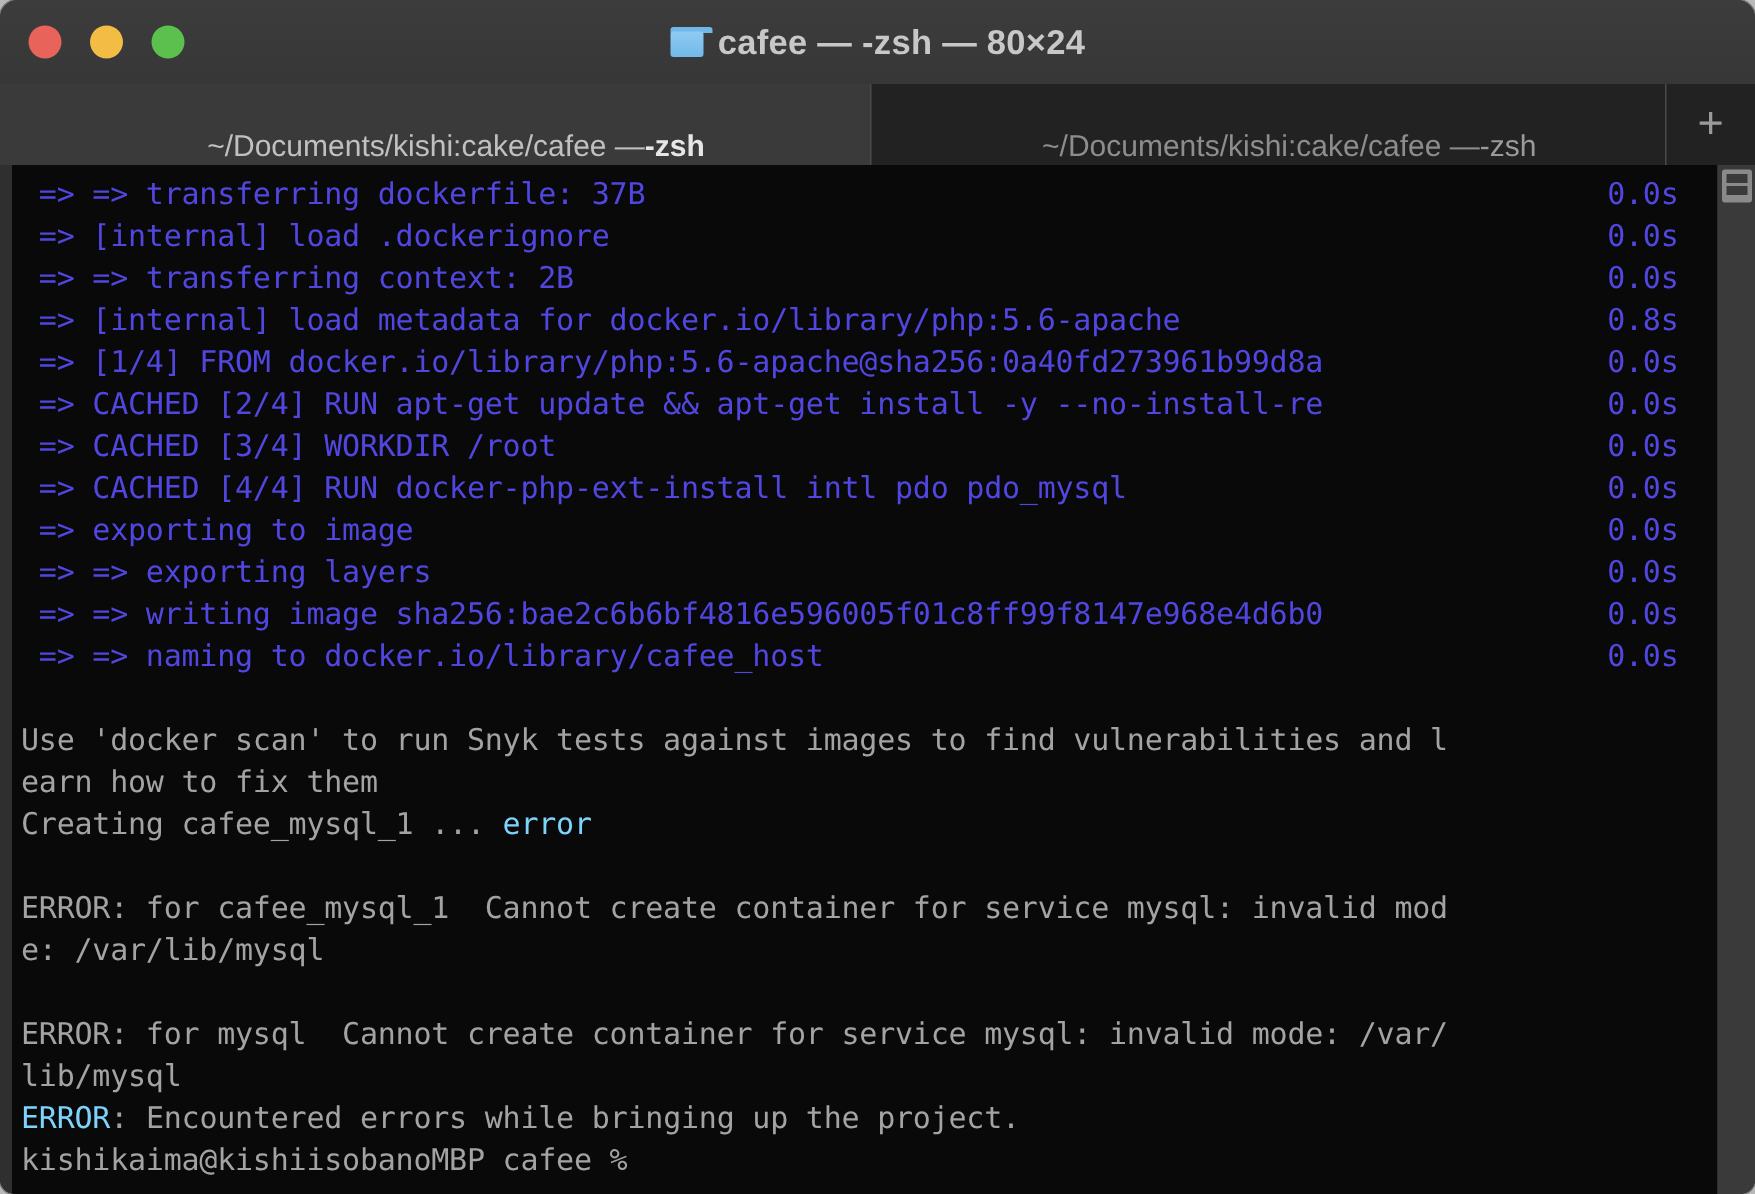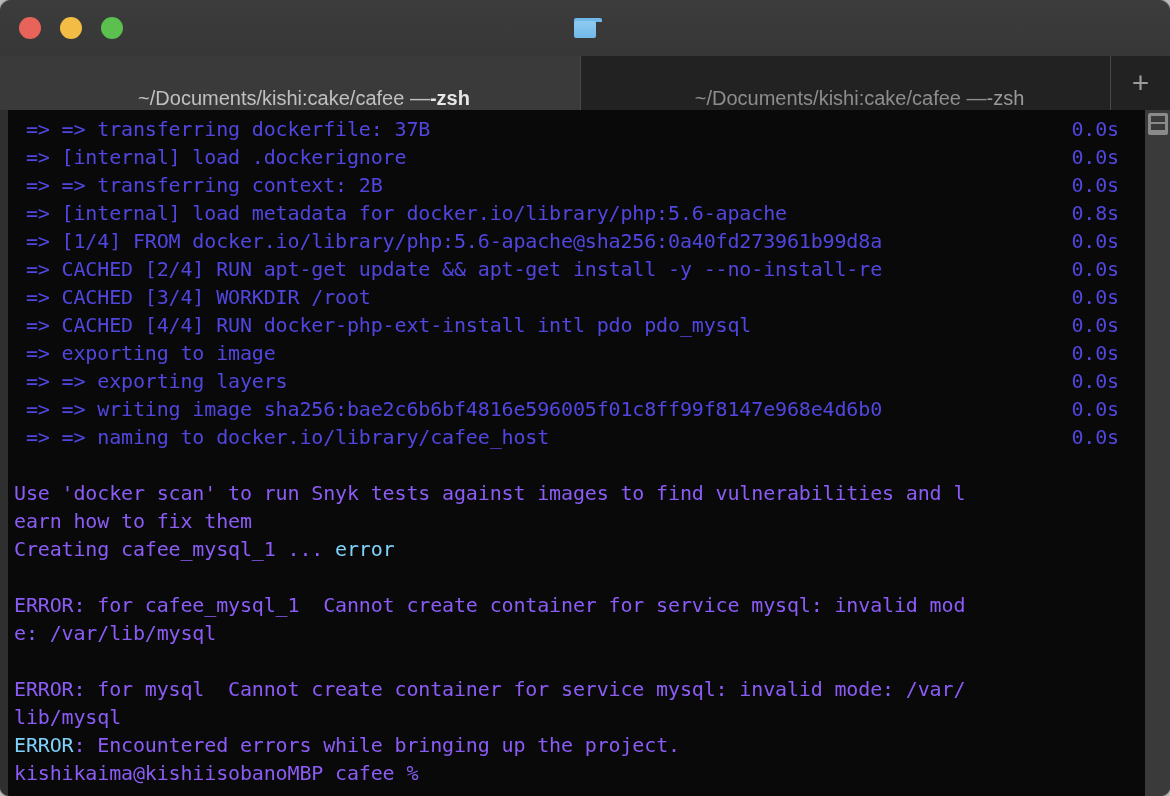--- a/index.html
+++ b/index.html
@@ -186,21 +186,21 @@
     top: 5px;
     width: 1131px;
     font-family: "DejaVu Sans Mono", "Liberation Mono", monospace;
     font-size: 20px;
     line-height: 28px;
     white-space: pre;
     letter-spacing: -0.15px;
   }
   .ln { display: block; height: 28px; position: relative; }
   .blue  { color: #5146e0; }
-  .green { color: #8b5cf6; }
+  .green { color: #a3a3a3; }
   .red   { color: #7dd3fc; }
   .time  {
     position: absolute;
     right: 26px;
     top: 0;
   }
 </style>
 </head>
 <body>
 
@@ -210,20 +210,21 @@
     <div class="traffic-lights">
       <span class="light close"></span>
       <span class="light min"></span>
       <span class="light max"></span>
     </div>
     <div id="title-wrap">
       <span id="folder-icon">
         <span class="tab"></span>
           <span class="body"></span>
       </span>
+      <span id="window-title">cafee — -zsh — 80×24</span>
     </div>
   </div>
 
   <div id="tabbar">
     <div class="tab active">
       <span>~/Documents/kishi:cake/cafee — </span>
         <span class="strong">-zsh</span>
     </div>
     <div class="tab inactive">
       <span>~/Documents/kishi:cake/cafee — </span>

